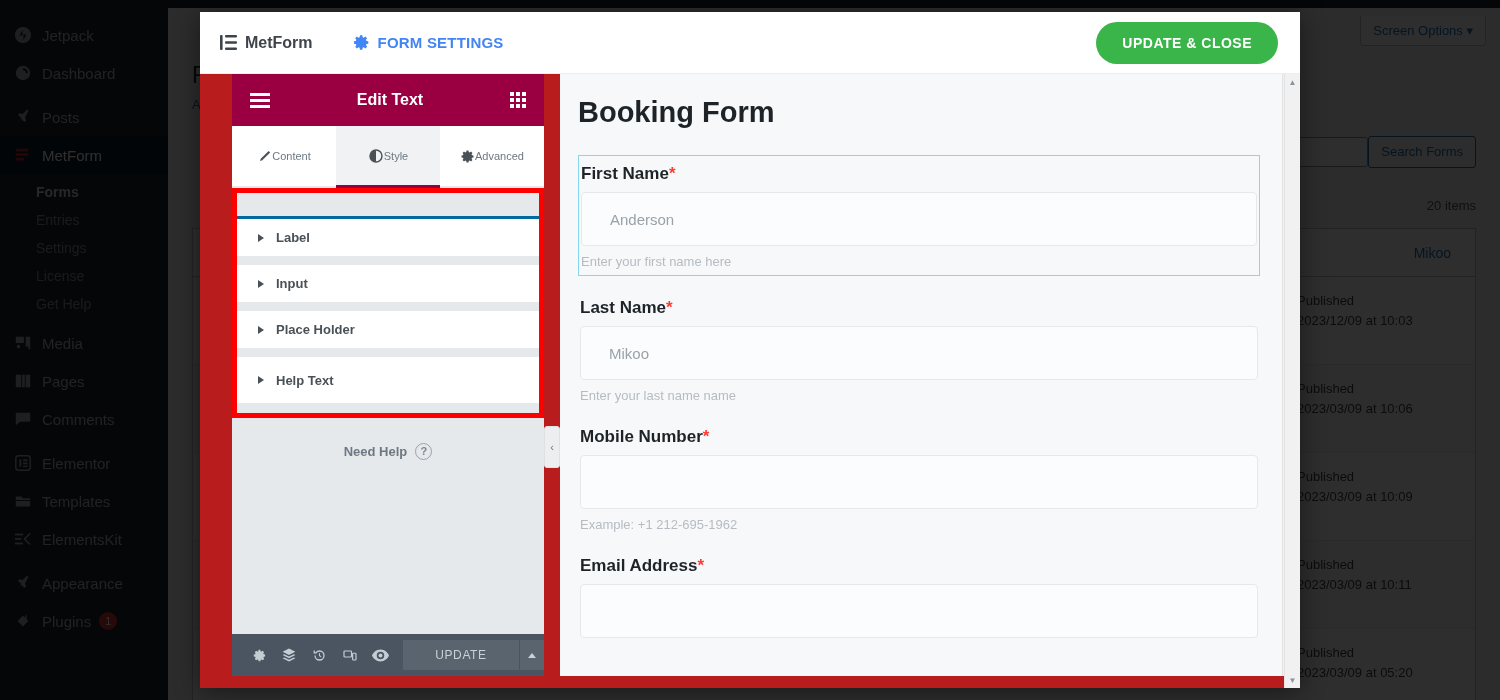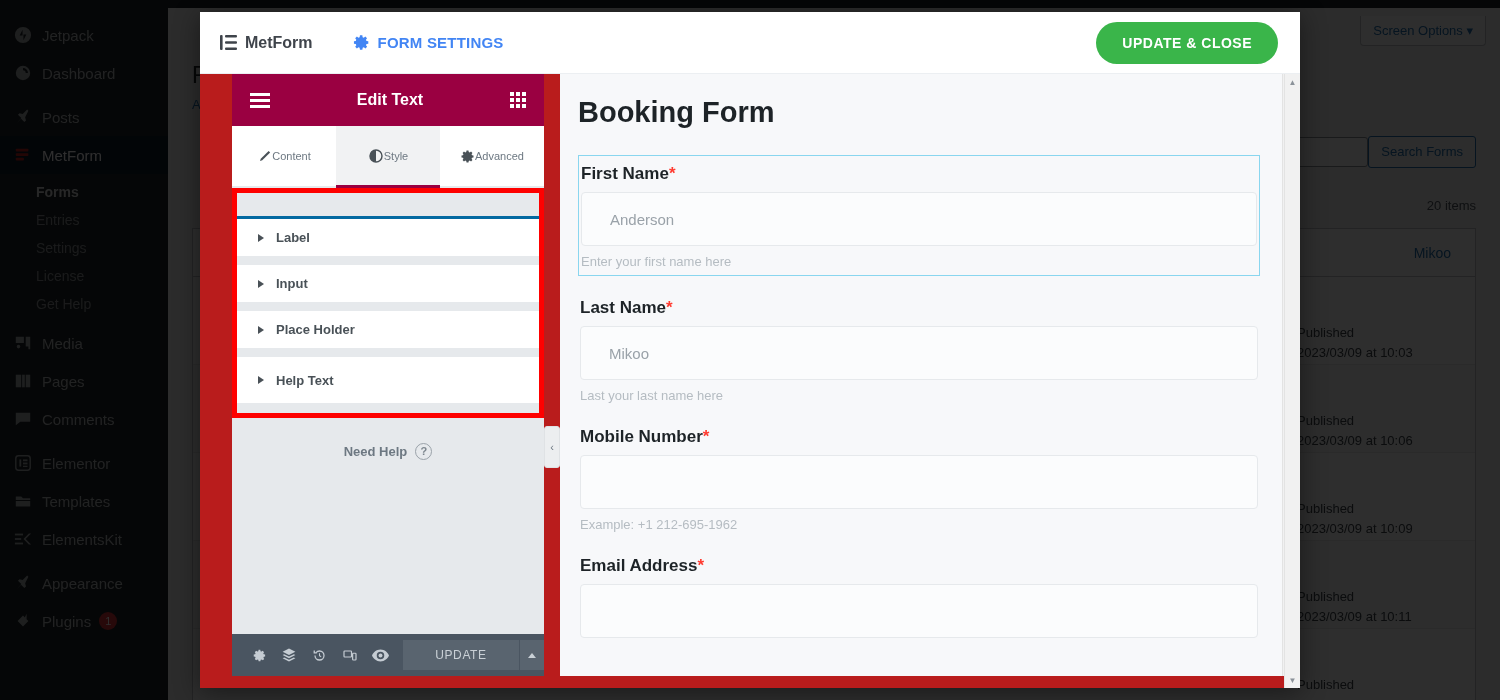--- a/index.html
+++ b/index.html
@@ -100,21 +100,20 @@
   #wp-table .th.c-date { position: absolute; right: 14px; }
   #wp-table .row {
     height: 88px; border-bottom: 1px solid #e5e5e5;
     position: relative;
   }
   #wp-table .row.alt { background: #f6f7f7; }
   #wp-table .cell-date {
     position: absolute; right: 8px; top: 14px;
     font-size: 13px; color: #3c434a; line-height: 1.5;
     width: 170px;
-    margin-top: 32px;
   }
 
   
   #dimmer {
     position: absolute; inset: 0;
     background: rgba(0,0,0,0.82);
   }
 
   
   #modal {
@@ -461,21 +460,21 @@
     </div>
     <div id="items-count">20 items</div>
 
     <div id="wp-table">
       <div class="thead">
         <div class="th c-date">Mikoo</div>
       </div>
       <div class="row">
         <div class="cell-date">
           <div>Published</div>
-          <div>2023/03/09 at 10:03</div>
+          <div>2023/12/09 at 10:03</div>
         </div>
       </div>
       <div class="row alt">
         <div class="cell-date">
           <div>Published</div>
           <div>2023/03/09 at 10:06</div>
         </div>
       </div>
       <div class="row">
         <div class="cell-date">
@@ -664,21 +663,21 @@
           <div class="f-help">Enter your first name here</div>
         </div>
 
         <div class="field-block">
           <div class="f-label">
             <span>Last Name</span><span class="req">*</span>
           </div>
           <div class="f-input">
             <span>Mikoo</span>
           </div>
-          <div class="f-help">Last your last name here</div>
+          <div class="f-help">Enter your last name name</div>
         </div>
 
         <div class="field-block">
           <div class="f-label">
             <span>Mobile Number</span><span class="req">*</span>
           </div>
           <div class="f-input">
             <span></span>
           </div>
           <div class="f-help">Example: +1 212-695-1962</div>

